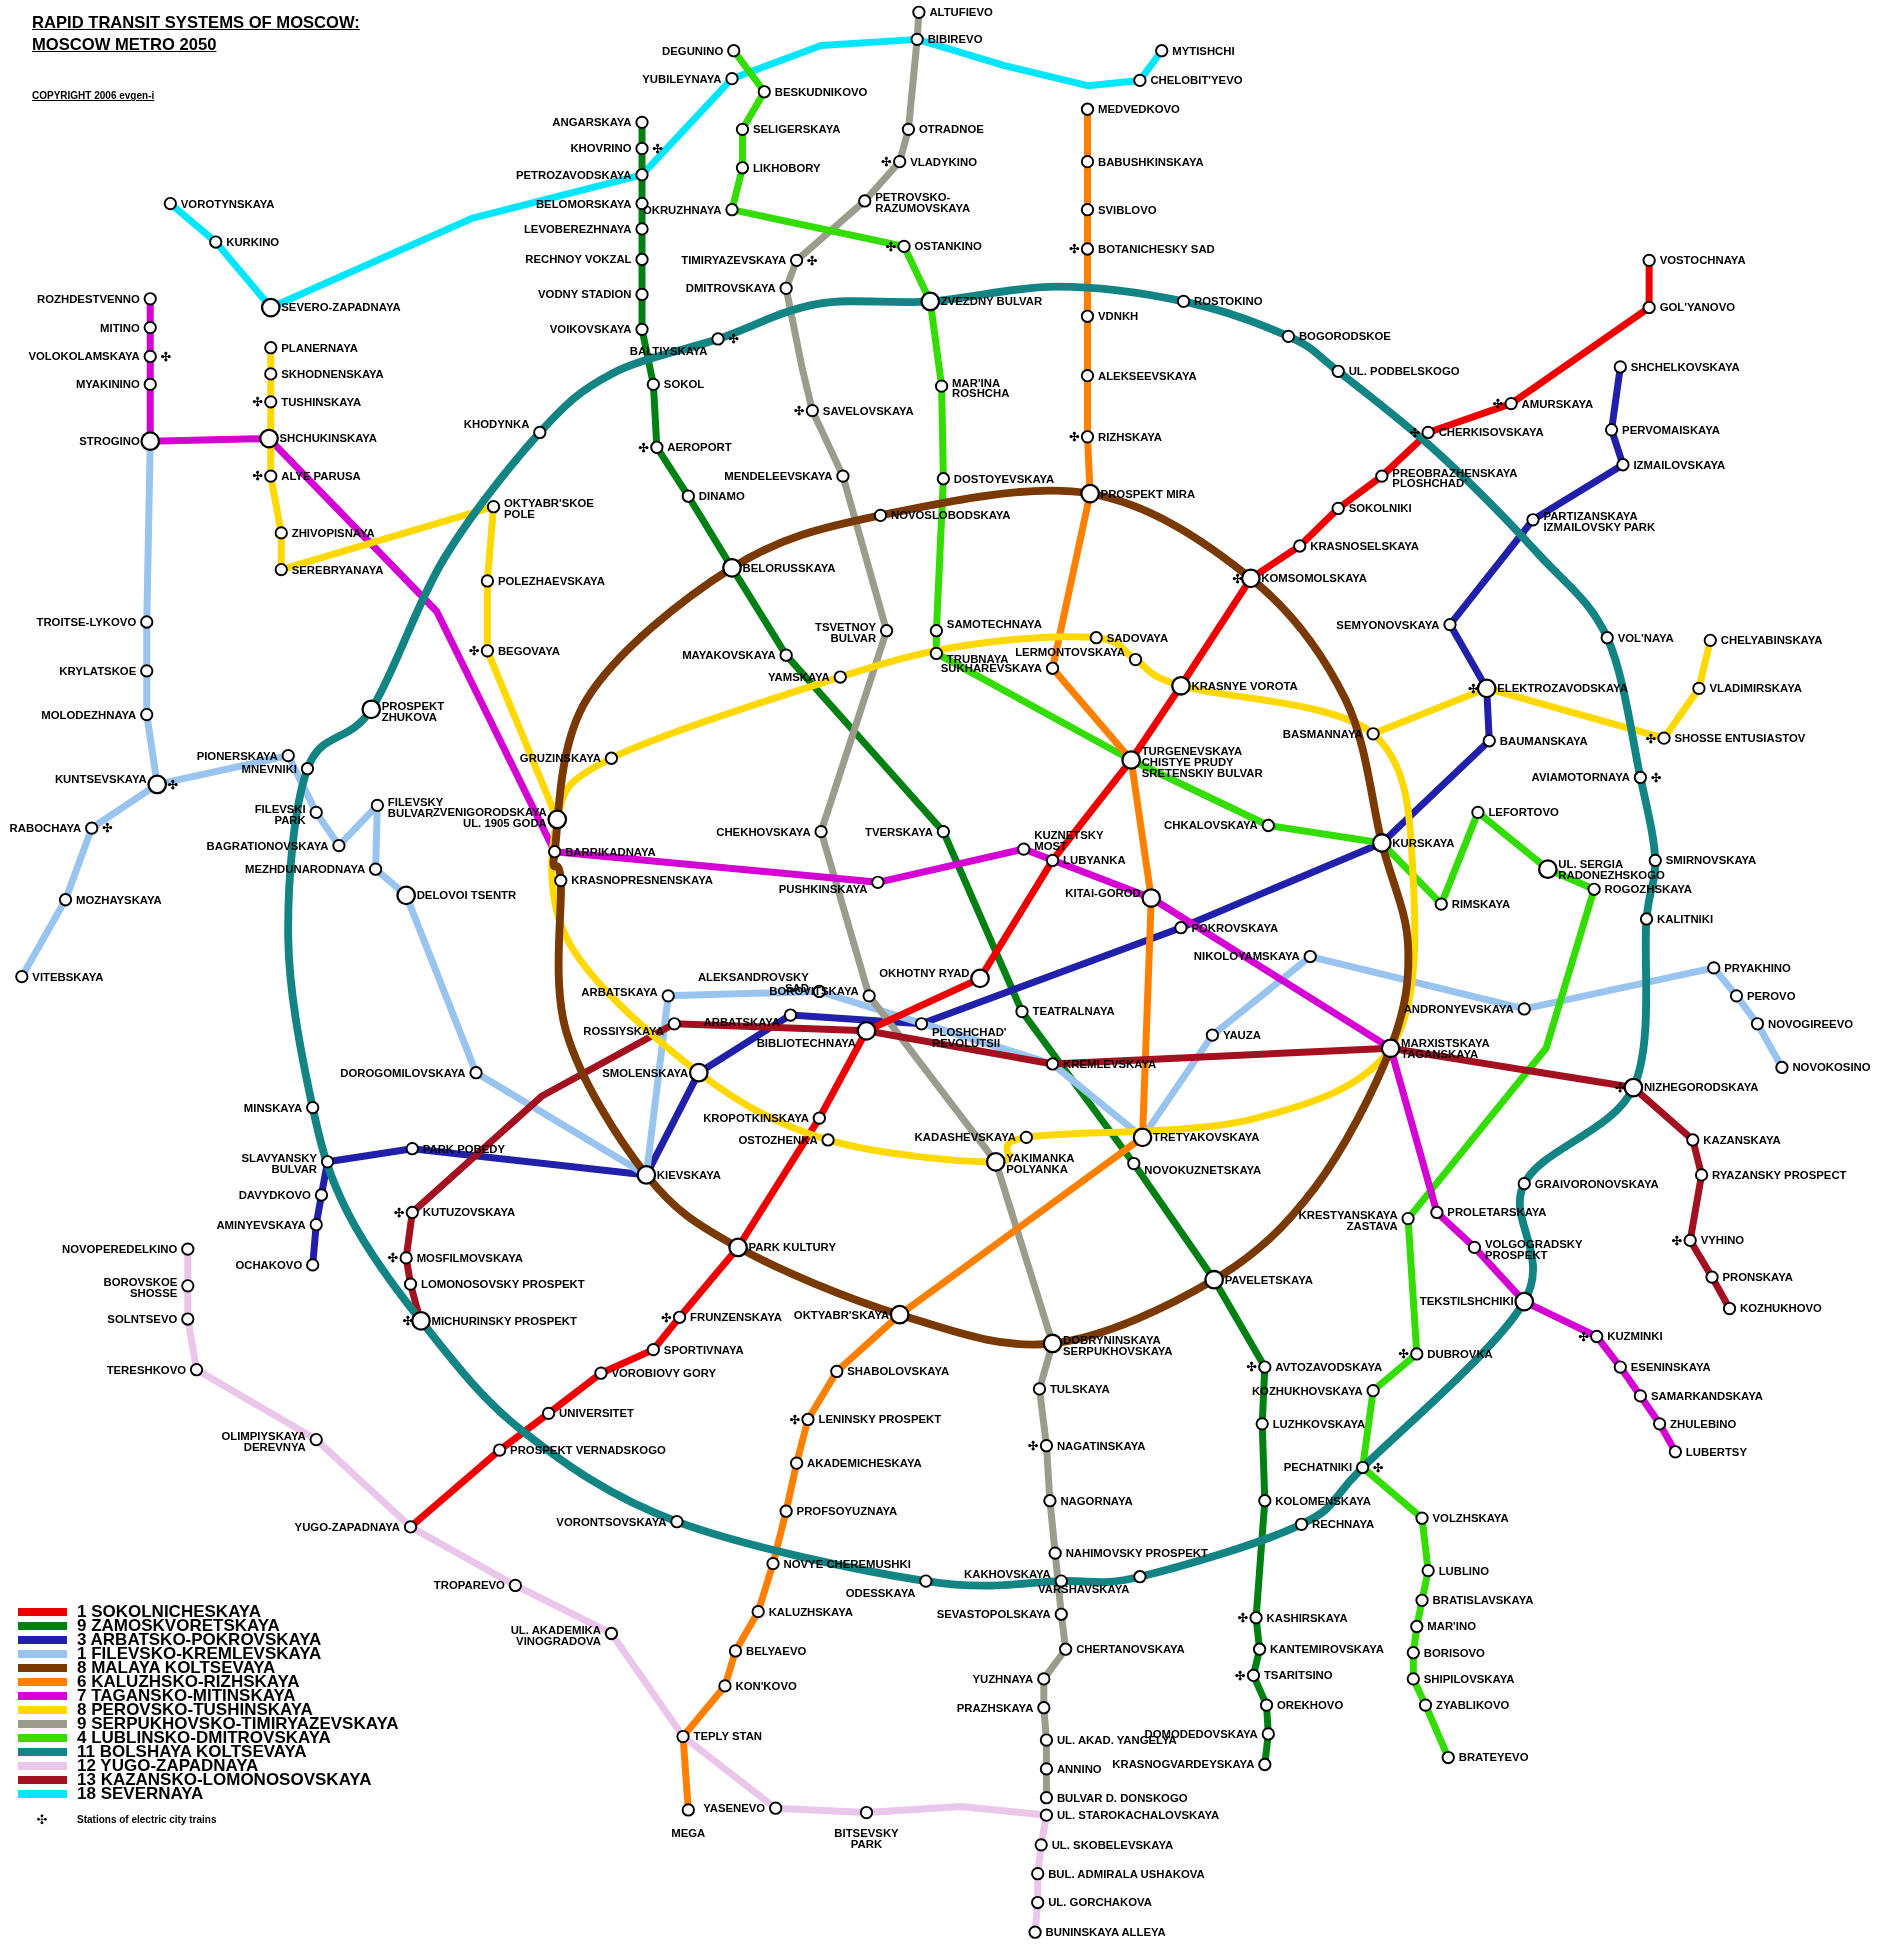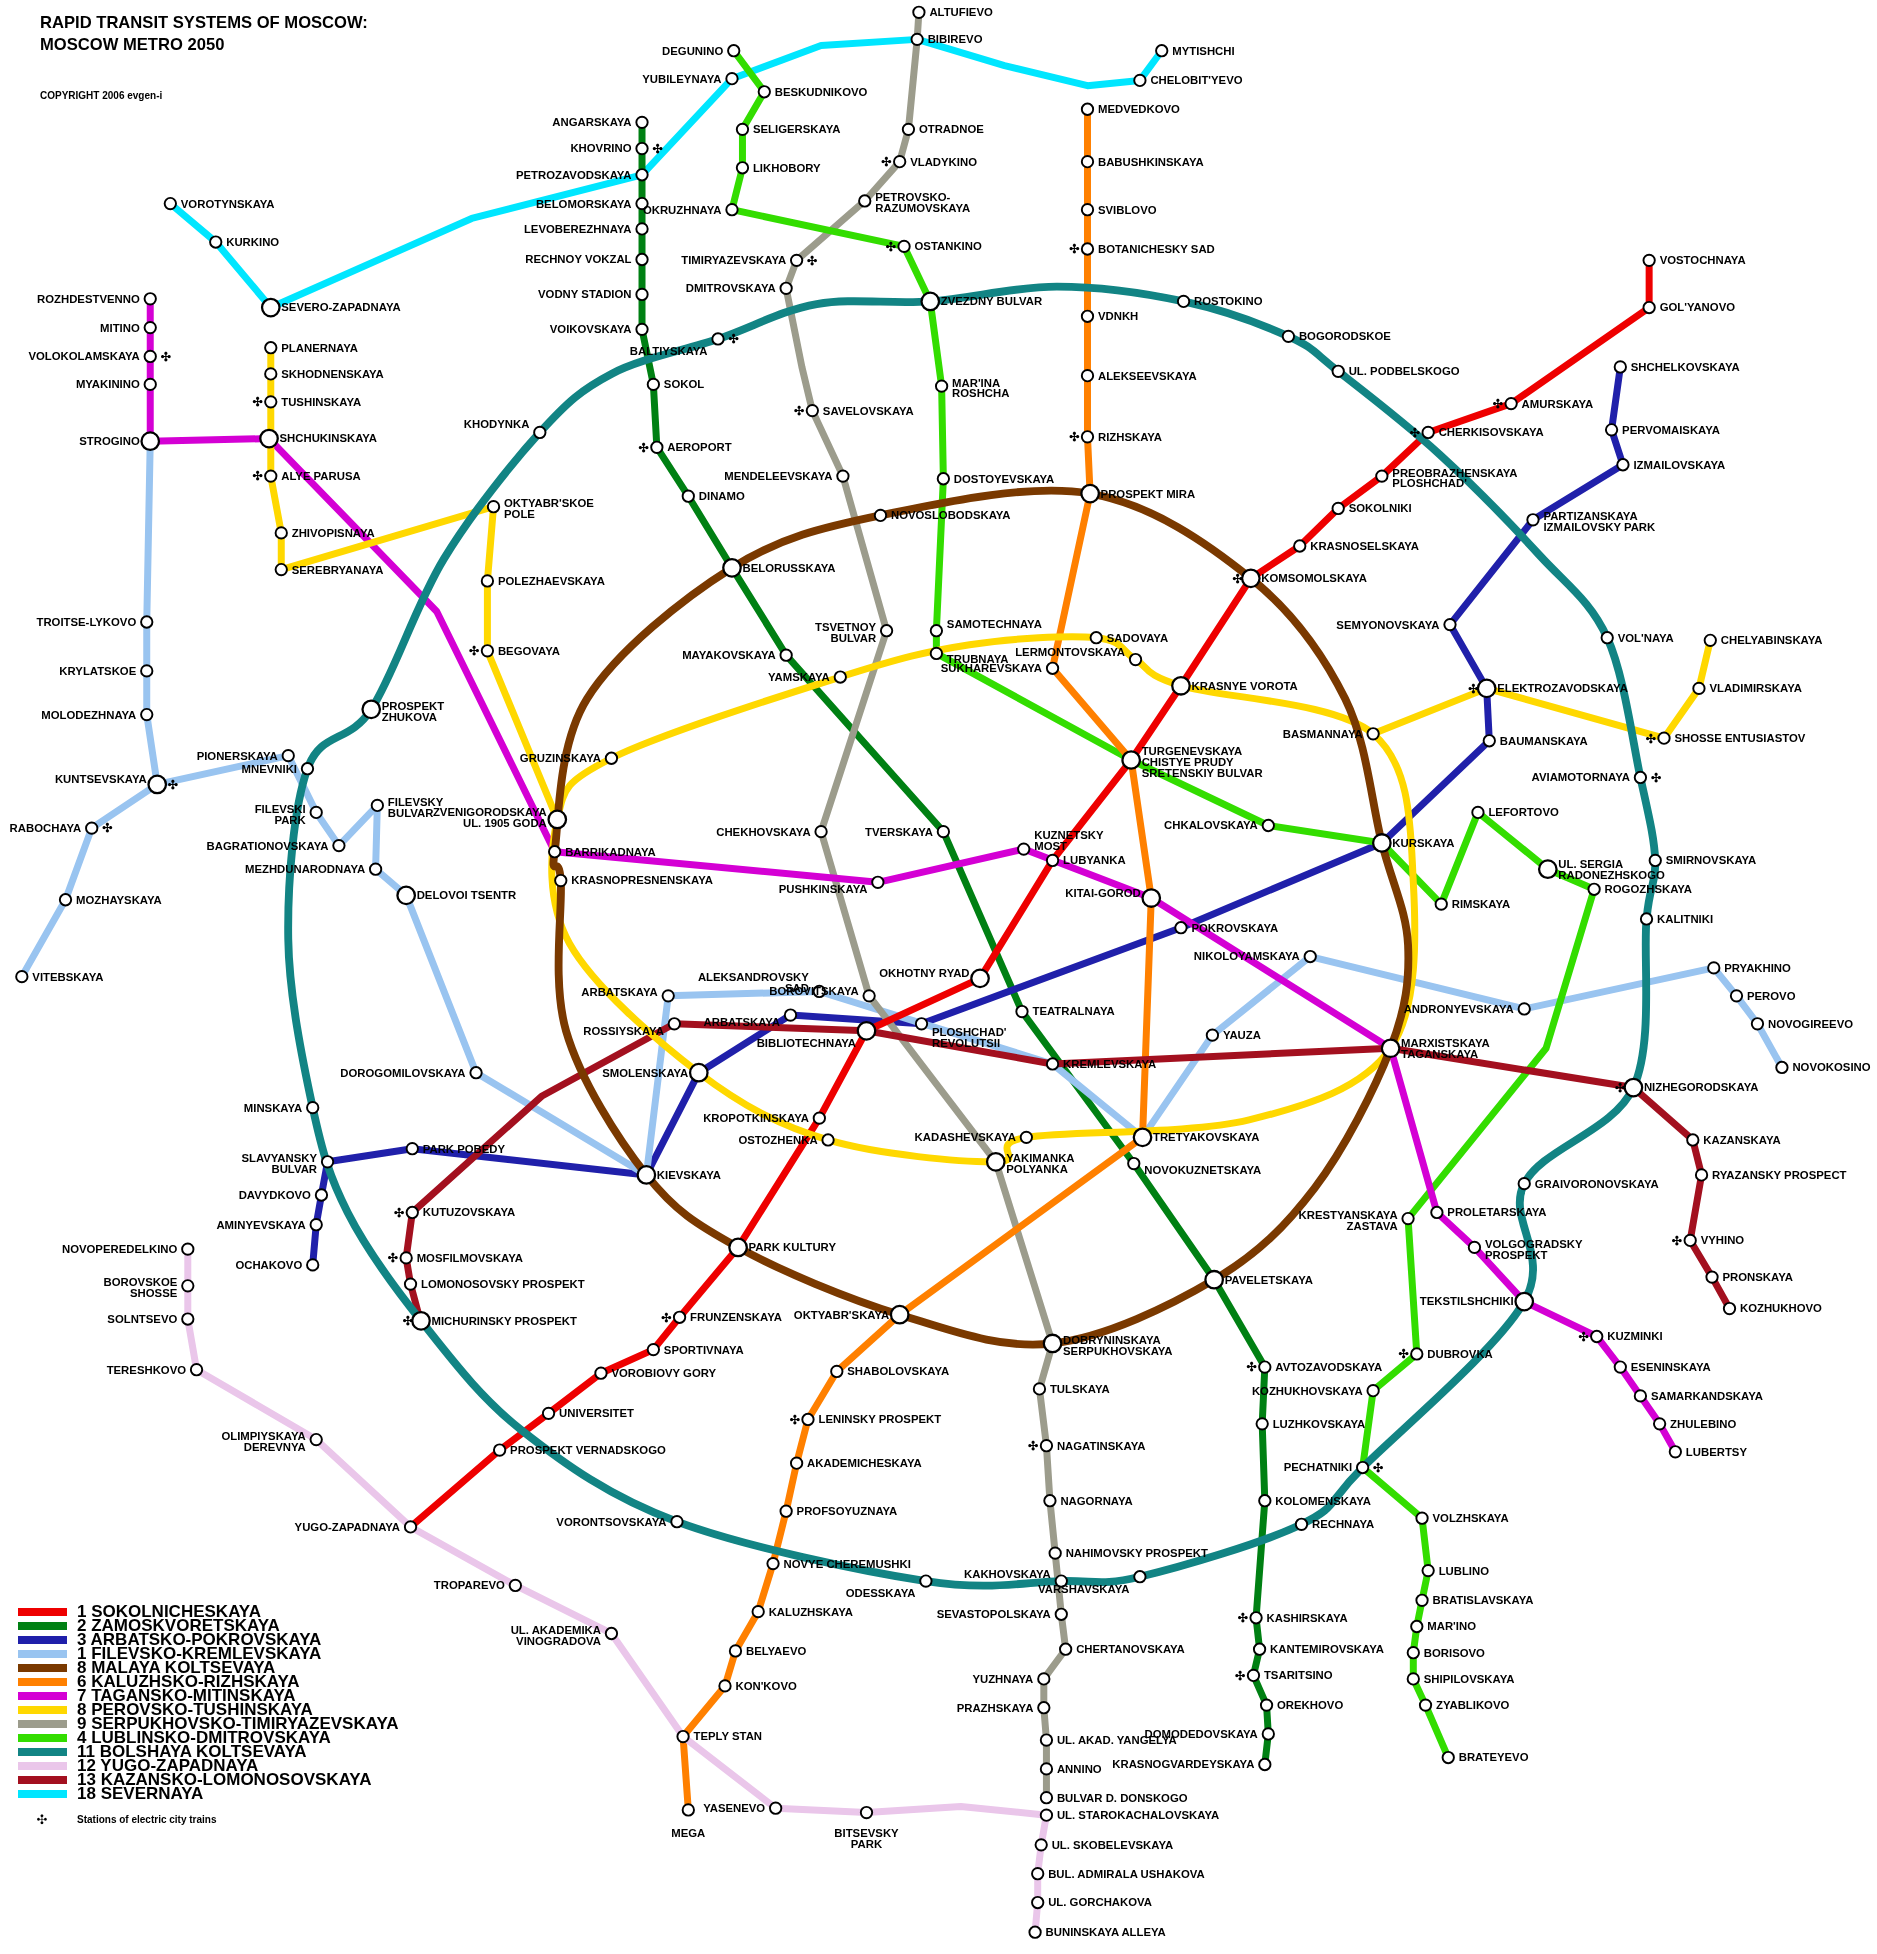--- a/index.html
+++ b/index.html
@@ -1,19 +1,19 @@
 <!DOCTYPE html>
 <html style="font-size:14px"><head>
 <meta charset="utf-8">
 <style>
   html,body{margin:0;padding:0;background:#fff;}
   .canvas{position:relative;width:1878px;height:1955px;background:#ffffff;overflow:hidden;
           font-family:"Liberation Sans",sans-serif;}
   svg{position:absolute;left:0;top:0;}
-  .title-block{position:absolute;left:40px;top:12.2px;z-index:5;}
+  .title-block{position:absolute;left:32px;top:12.2px;z-index:5;text-decoration:underline;}
   .title-block .t1,.title-block .t2{font-size:16.6px;font-weight:bold;color:#000;line-height:22px;}
   .title-block .cp{font-size:10px;font-weight:bold;color:#000;margin-top:34px;}
   .legend{position:absolute;left:17.5px;top:1605px;z-index:5;}
   .legend-row{display:flex;align-items:center;height:14px;}
   .swatch{width:49px;height:7.9px;margin-right:10.5px;flex:0 0 auto;}
   .legend-label{font-size:17px;font-weight:bold;white-space:nowrap;color:#000;}
   .legend-note{display:flex;align-items:center;margin-top:10.5px;}
   .legend-note .sym{width:49px;text-align:center;font-size:13px;margin-right:10.5px;}
   .legend-note .txt{font-size:10px;font-weight:bold;}
   text.stn{font-size:13px;font-weight:bold;fill:#000;}
@@ -596,21 +596,21 @@
   </div>
 
   <div class="legend" id="legend">
 
     <div class="legend-row">
         <span class="swatch" style="background: rgb(238, 0, 0);"></span>
         <span class="legend-label">1  SOKOLNICHESKAYA</span>
       </div>
       <div class="legend-row">
         <span class="swatch" style="background: rgb(0, 128, 19);"></span>
-        <span class="legend-label">2  ZAMOSKVORETSKAYA</span>
+        <span class="legend-label">9  ZAMOSKVORETSKAYA</span>
       </div>
       <div class="legend-row">
         <span class="swatch" style="background: rgb(32, 32, 170);"></span>
         <span class="legend-label">3  ARBATSKO-POKROVSKAYA</span>
       </div>
       <div class="legend-row">
         <span class="swatch" style="background: rgb(153, 196, 240);"></span>
         <span class="legend-label">1  FILEVSKO-KREMLEVSKAYA</span>
       </div>
       <div class="legend-row">

